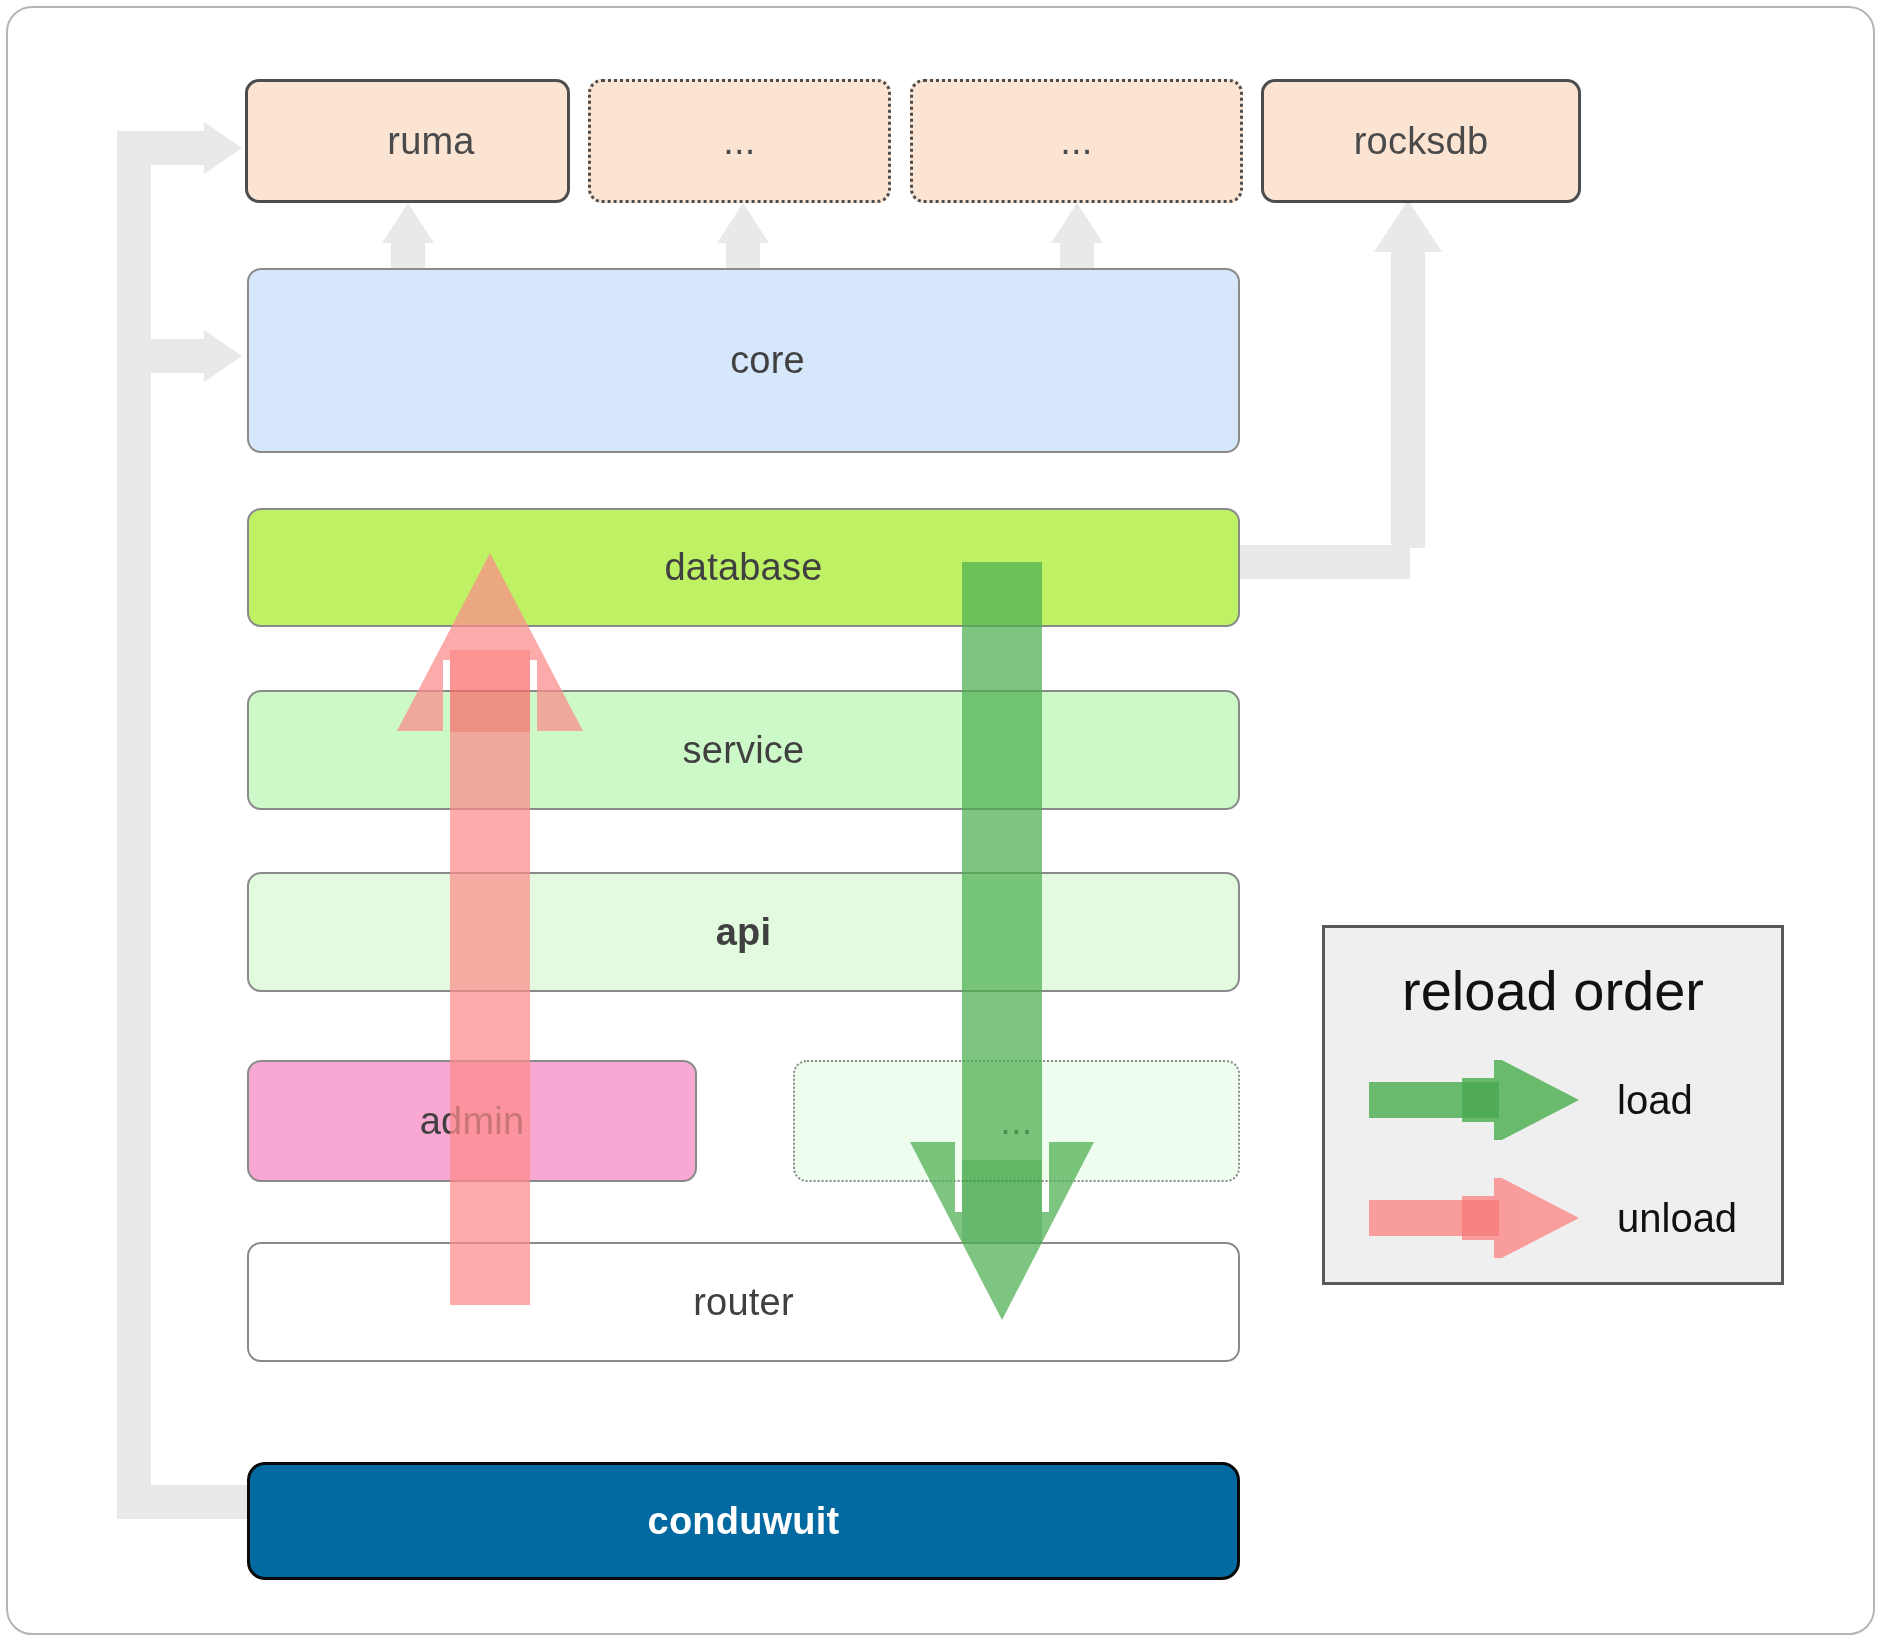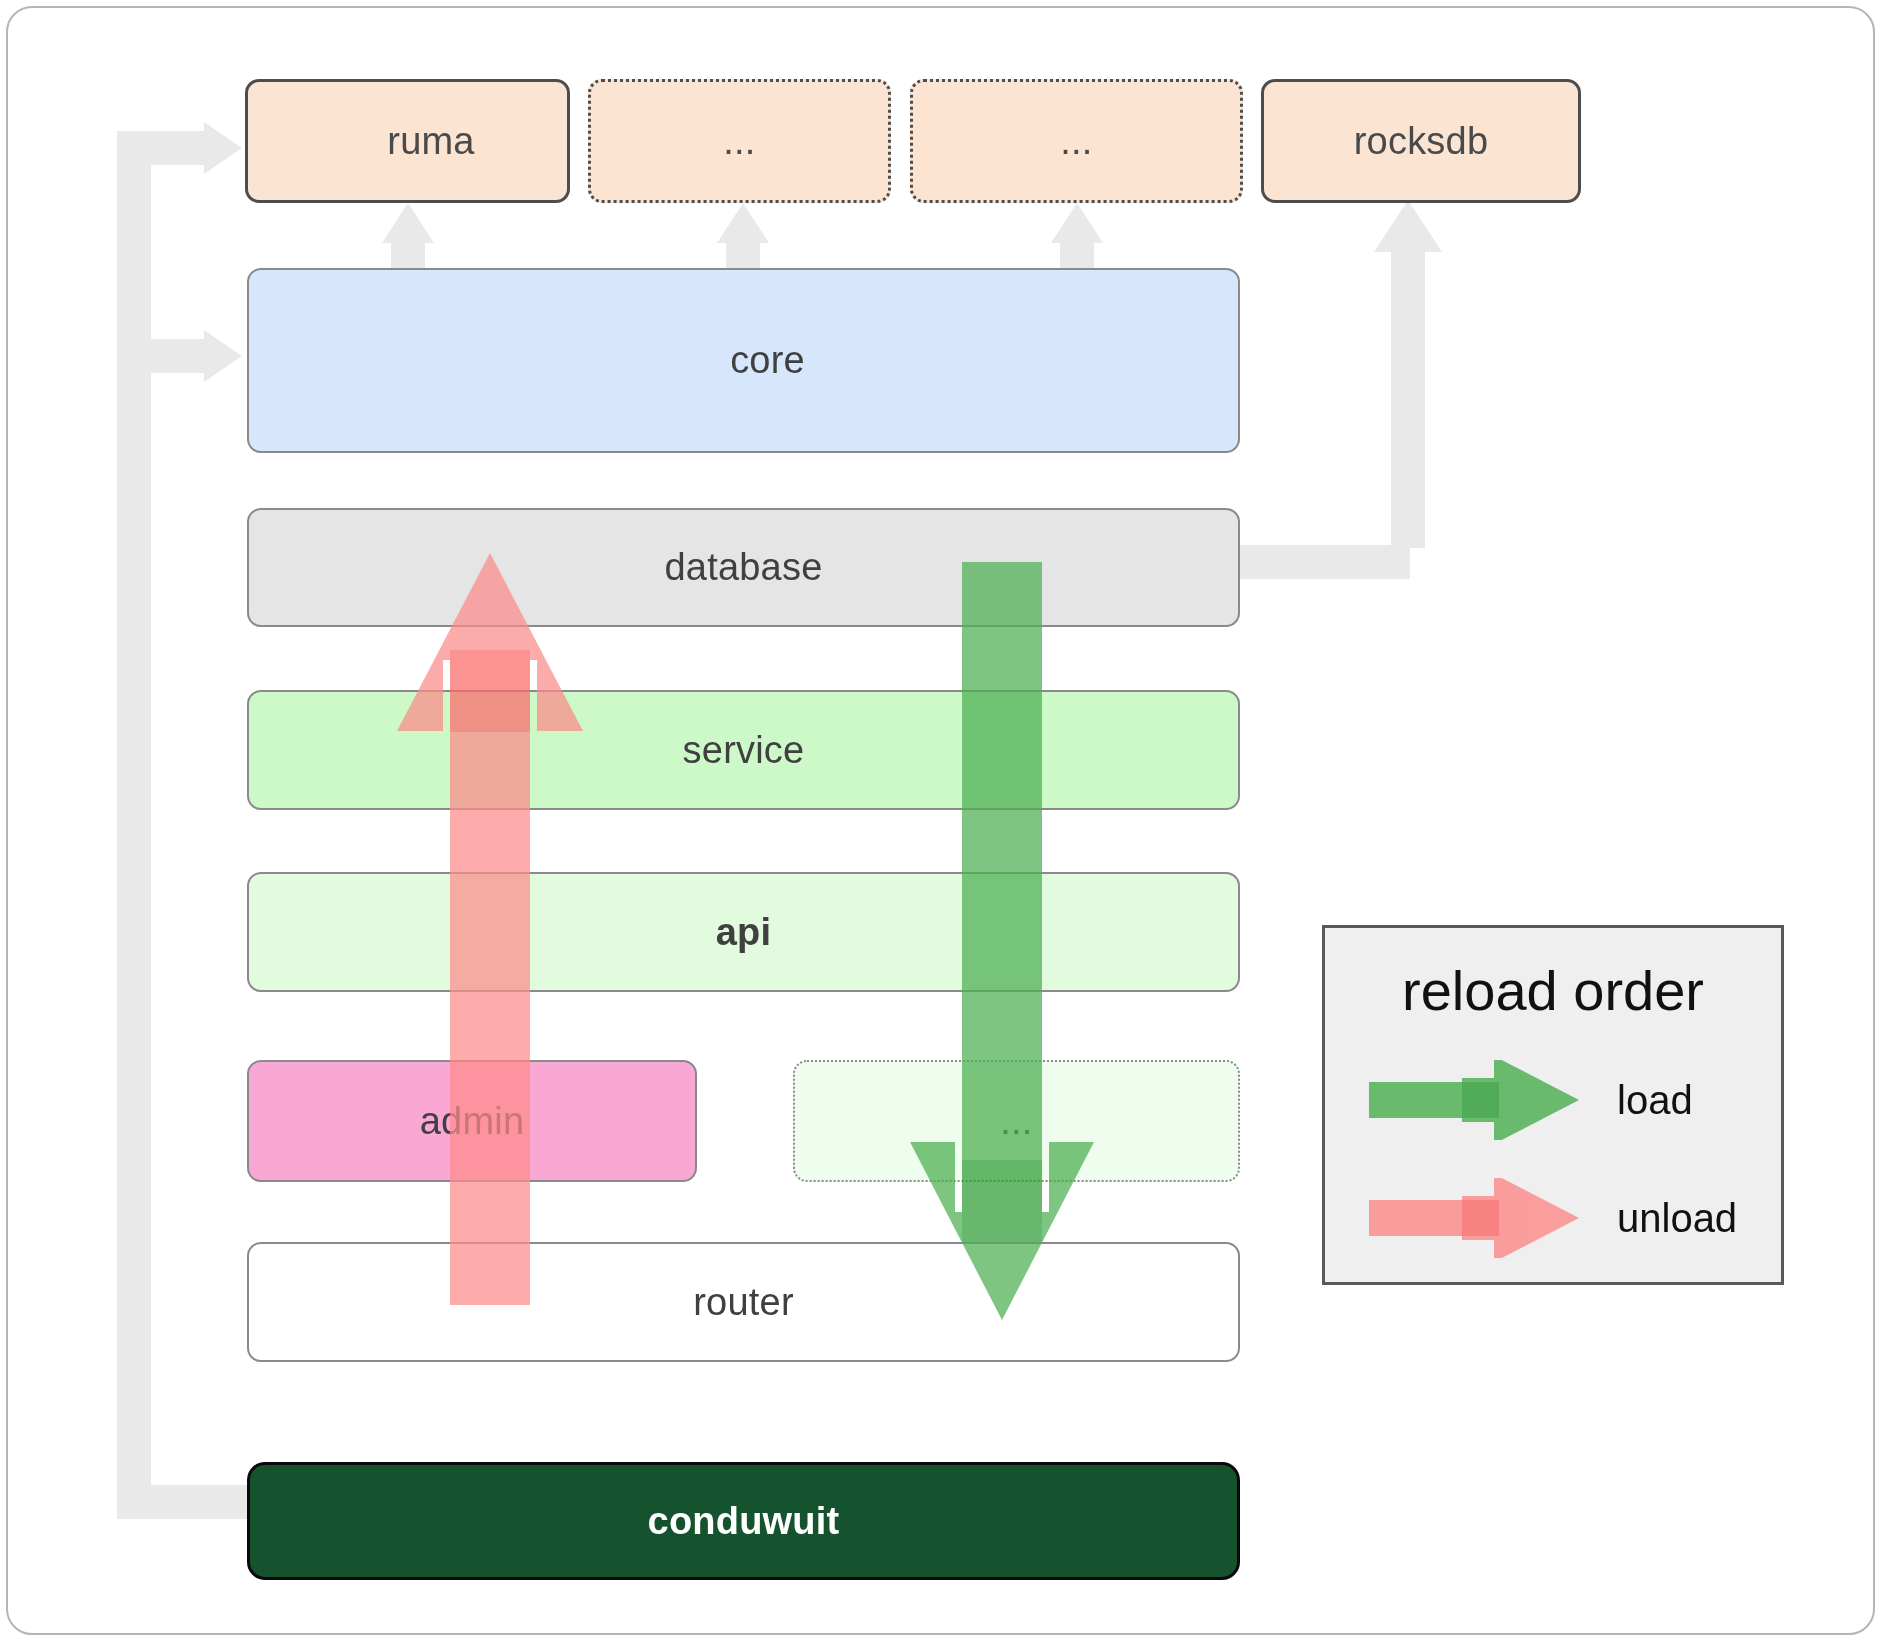--- a/index.html
+++ b/index.html
@@ -46,29 +46,29 @@
   .dep {
     background: #fce4d3;
     border: 3px solid #4d4d4d;
     color: #4a4a4a;
   }
   .dep.dashed { border: 3px dotted #4d4d4d; }
 
   
   .layer { border: 2px solid #8a8a8a; }
   .layer-core     { background: #d6e7fb; padding-left: 48px; }
-  .layer-database { background: #e5e5e5; text-align: center; }
+  .layer-database { background: #bef264; text-align: center; }
   .layer-service  { background: #cdf8c8; }
   .layer-api      { background: #e2fbdf; font-weight: bold; }
   .layer-admin    { background: #f9a8d4; }
   .layer-dots     { background: #effdee; border: 2px dotted #8a8a8a; }
   .layer-router   { background: #ffffff; }
 
   .root-node {
-    background: #14532d;
+    background: #0369a1;
     border: 3px solid #0a0a0a;
     color: #ffffff;
     font-weight: bold;
     border-radius: 18px;
   }
 
   
   .gray { position: absolute; background: #e9e9e9; z-index: 1; }
   .gray-arrow-up {
     position: absolute;

